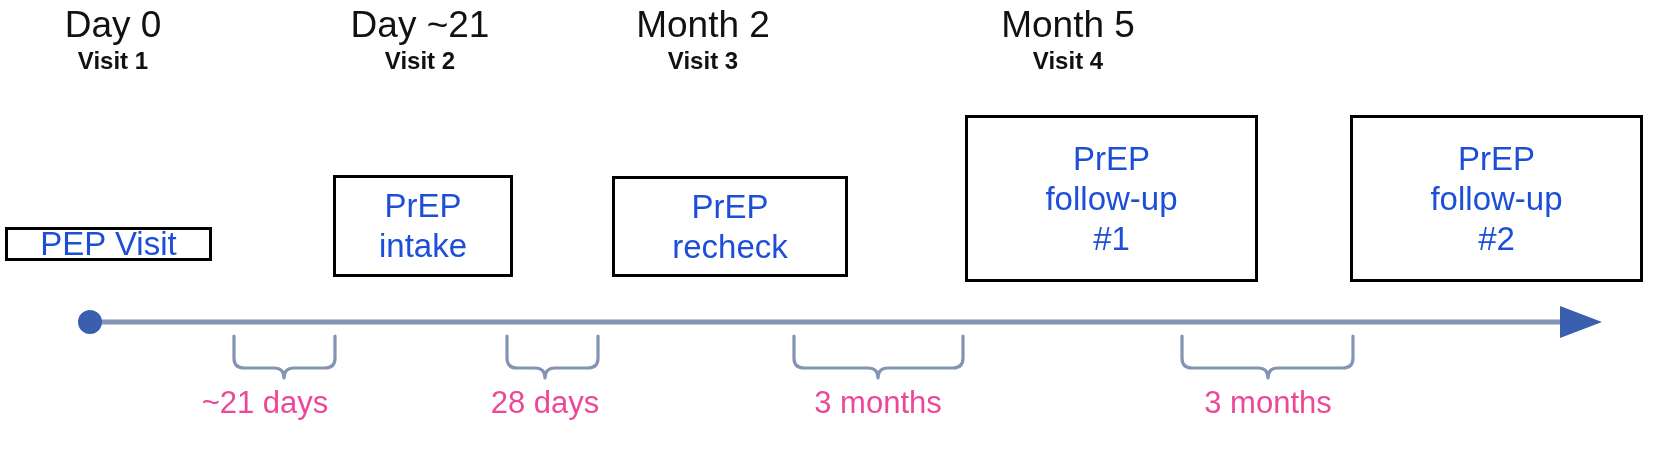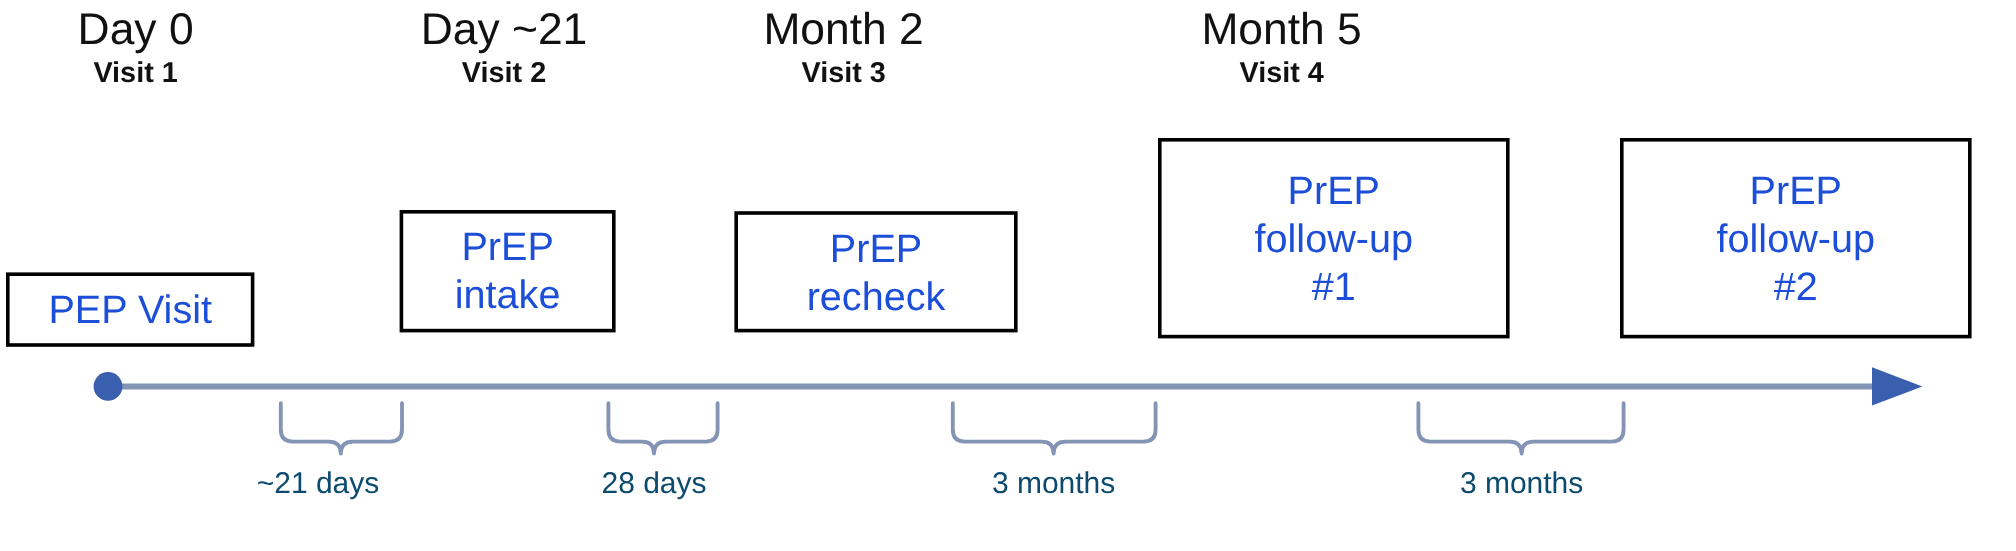--- a/index.html
+++ b/index.html
@@ -54,24 +54,24 @@
     position: absolute;
     left: 0;
     top: 0;
     width: 1680px;
     height: 459px;
     pointer-events: none;
   }
   .brace-label {
     position: absolute;
     transform: translateX(-50%);
-    font-size: 25px;
+    font-size: 31px;
     line-height: 36px;
     white-space: nowrap;
-    color: #0c4a6e;
+    color: #ec4899;
   }
 </style>
 </head>
 <body>
 
 <div id="canvas">
 
   <div class="visit-header" style="left:113px; top:5px;">
     <div class="vh-time">Day 0</div>
     <div class="vh-visit">Visit 1</div>
@@ -82,21 +82,21 @@
   </div>
   <div class="visit-header" style="left:703px; top:5px;">
     <div class="vh-time">Month 2</div>
     <div class="vh-visit">Visit 3</div>
   </div>
   <div class="visit-header" style="left:1068px; top:5px;">
     <div class="vh-time">Month 5</div>
     <div class="vh-visit">Visit 4</div>
   </div>
 
-  <div class="event-box" style="left:5px;    top:227px; width:207px; height:62px;text-align:center;">PEP Visit</div>
+  <div class="event-box" style="left:5px;    top:227px; width:207px; height:34px;text-align:center;">PEP Visit</div>
   <div class="event-box" style="left:333px;  top:175px; width:180px; height:102px;">PrEP
 intake</div>
   <div class="event-box" style="left:612px;  top:176px; width:236px; height:101px;">PrEP
 recheck</div>
   <div class="event-box" style="left:965px;  top:115px; width:293px; height:167px;">PrEP
 follow-up
 #1</div>
   <div class="event-box" style="left:1350px; top:115px; width:293px; height:167px;">PrEP
 follow-up
 #2</div>

